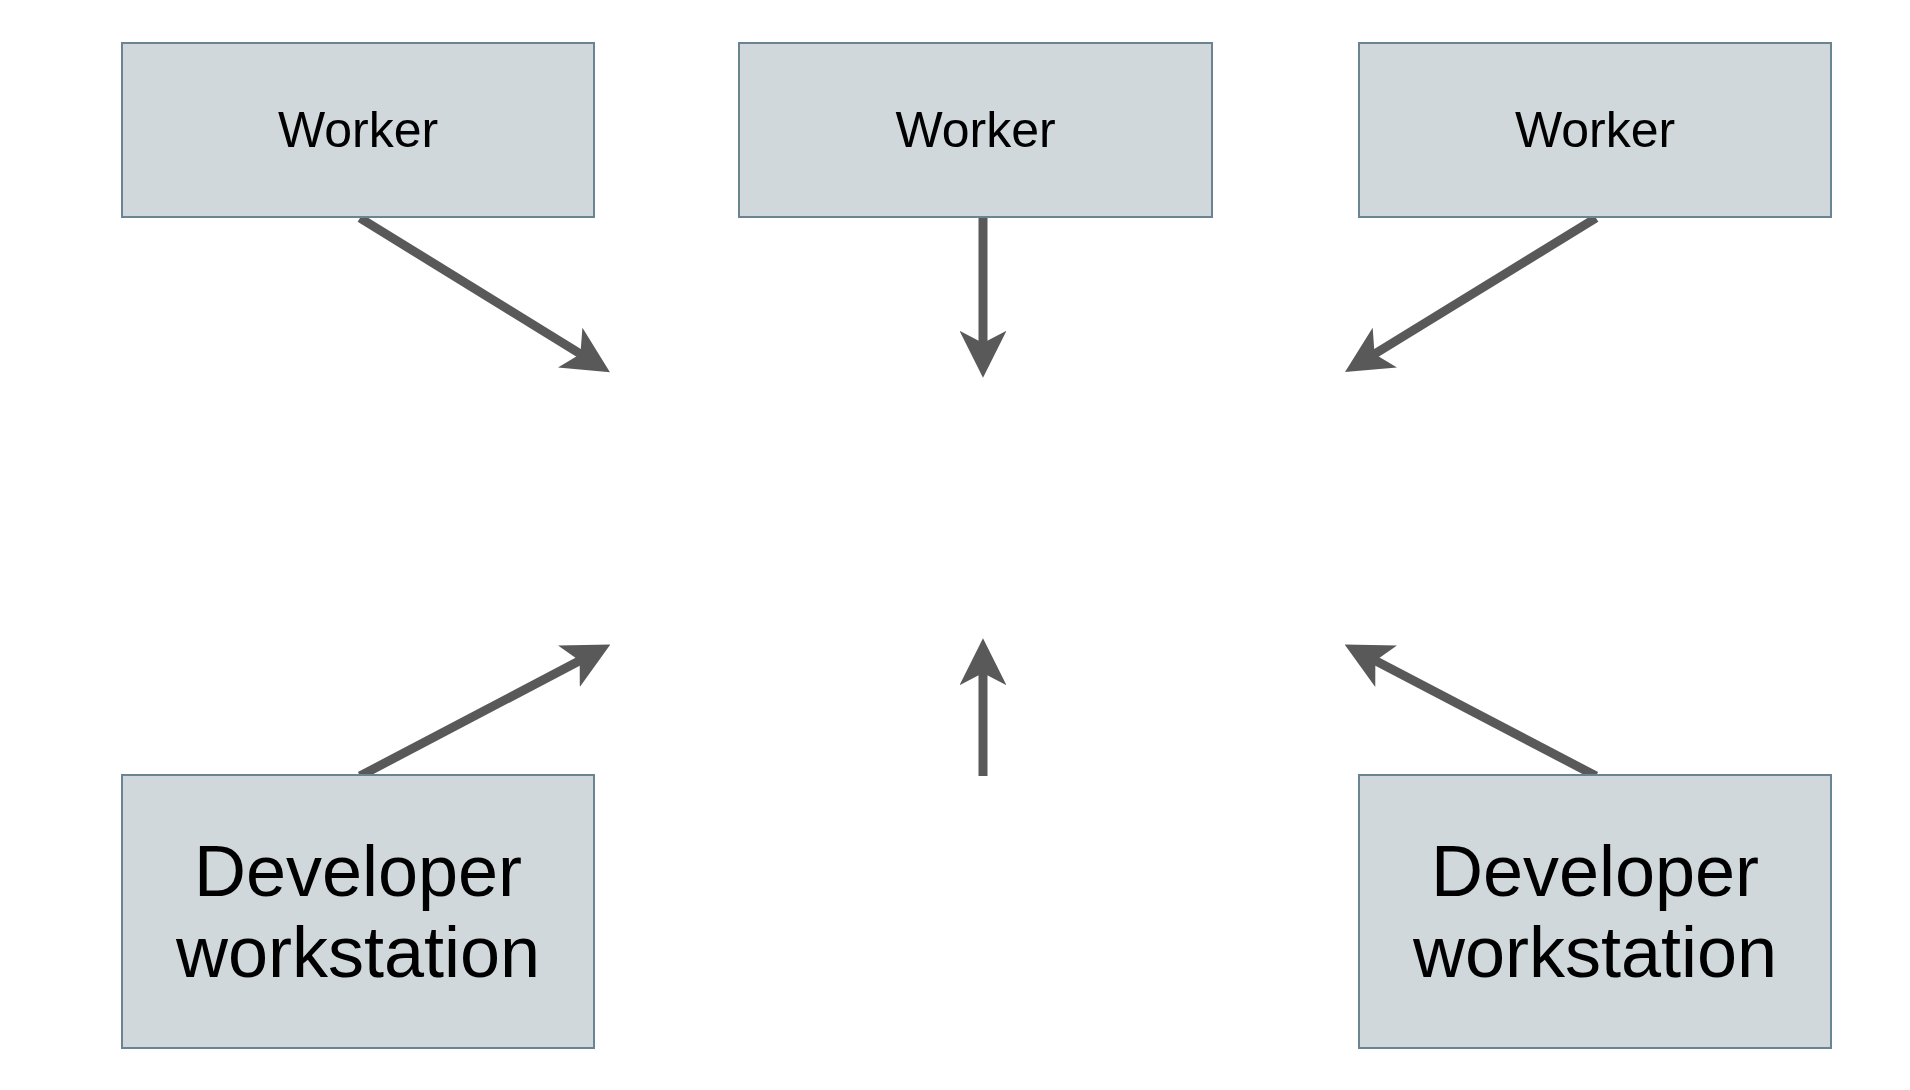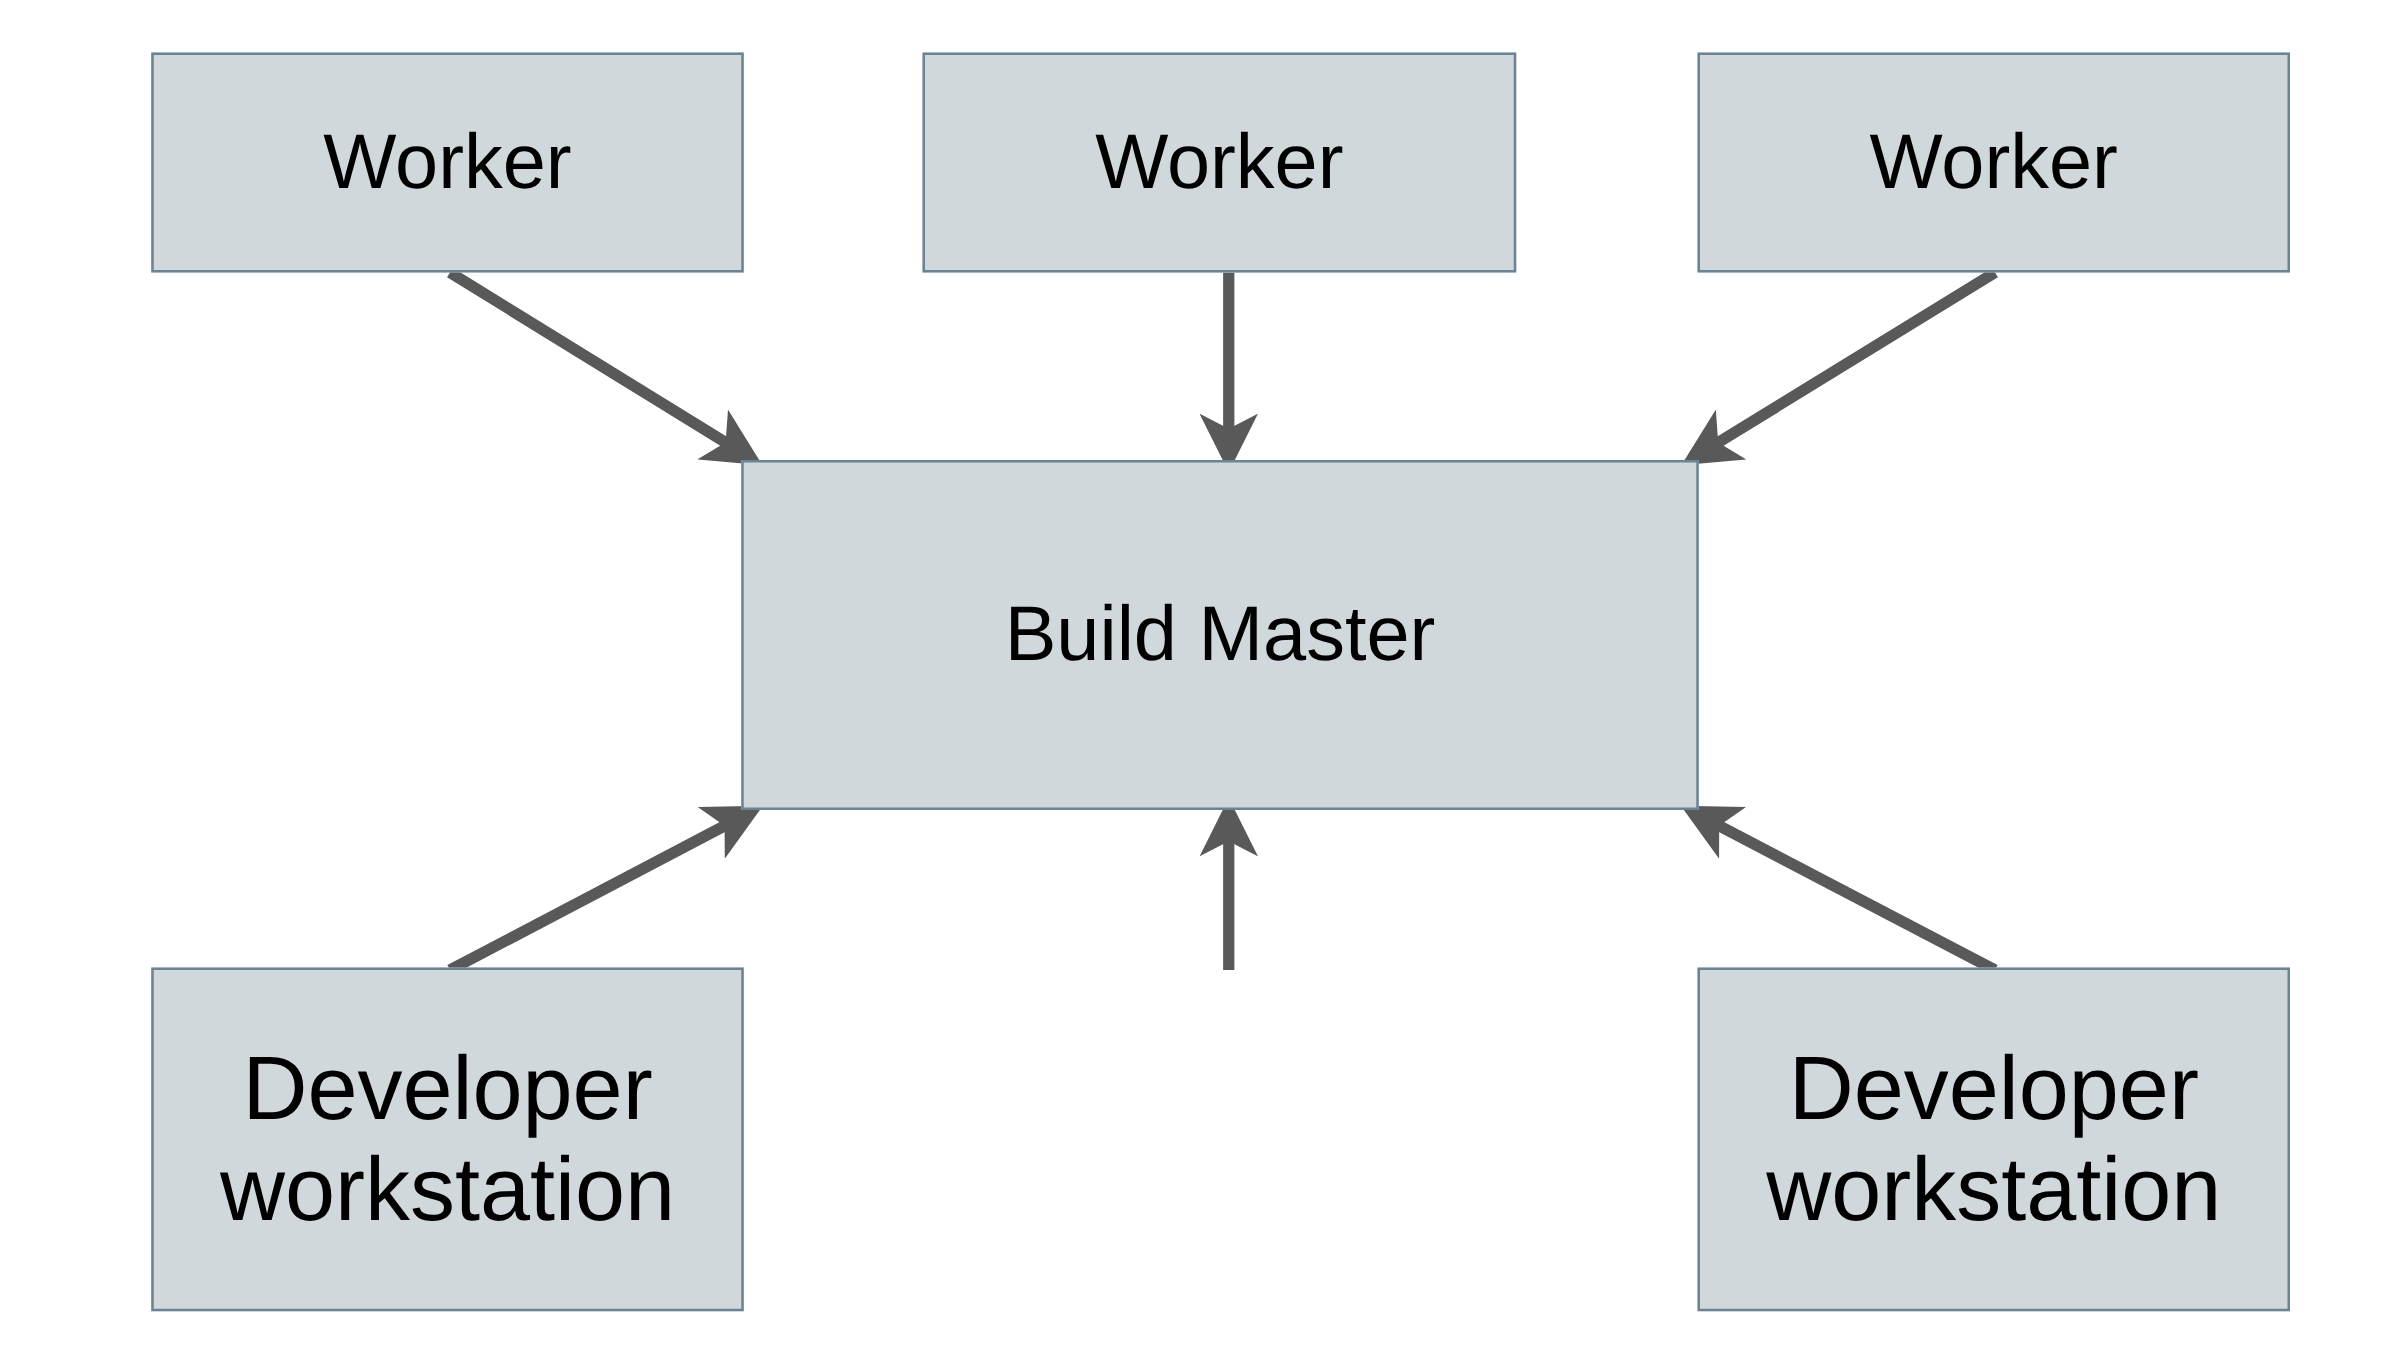--- a/index.html
+++ b/index.html
@@ -37,21 +37,21 @@
     text-align: center;
     color: #000000;
     z-index: 2;
   }
   .node-label {
     display: block;
     line-height: 1.12;
     white-space: pre-line;
     padding: 0 8px;
   }
-  .node-worker .node-label { font-size: 62px; }
+  .node-worker .node-label { font-size: 50px; }
   .node-master .node-label { font-size: 62px; }
   .node-ci .node-label { font-size: 62px; }
   .node-dev .node-label { font-size: 72px; }
 </style>
 </head>
 <body>
 
 <div id="canvas">
 
   <svg id="arrow-layer" viewBox="0 0 1910 1090" width="1910" height="1090" xmlns="http://www.w3.org/2000/svg">
@@ -75,23 +75,20 @@
   </div>
 
   <div class="node node-worker" style="left: 738px; top: 42px; width: 475px; height: 176px; background: rgb(208, 216, 220); border-color: rgb(107, 132, 148); color: rgb(0, 0, 0);">
     <span class="node-label">Worker</span>
   </div>
 
   <div class="node node-worker" style="left: 1358px; top: 42px; width: 474px; height: 176px; background: rgb(208, 216, 220); border-color: rgb(107, 132, 148); color: rgb(0, 0, 0);">
     <span class="node-label">Worker</span>
   </div>
 
-  <div class="node node-master" style="left: 593px; top: 368px; width: 766px; height: 280px; background: rgb(208, 216, 220); border-color: rgb(107, 132, 148); color: rgb(0, 0, 0);">
-    <span class="node-label">Build Master</span>
-  </div>
 
   <div class="node node-dev" style="left: 121px; top: 774px; width: 474px; height: 275px; background: rgb(208, 216, 220); border-color: rgb(107, 132, 148); color: rgb(0, 0, 0);">
     <span class="node-label">Developer
 workstation</span>
   </div>
 
 
   <div class="node node-dev" style="left: 1358px; top: 774px; width: 474px; height: 275px; background: rgb(208, 216, 220); border-color: rgb(107, 132, 148); color: rgb(0, 0, 0);">
     <span class="node-label">Developer
 workstation</span>

